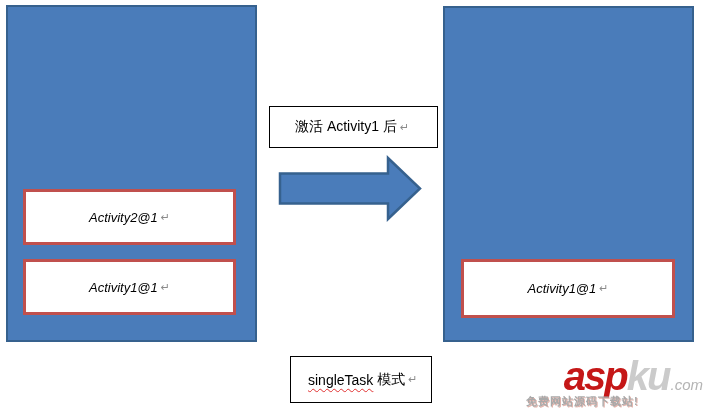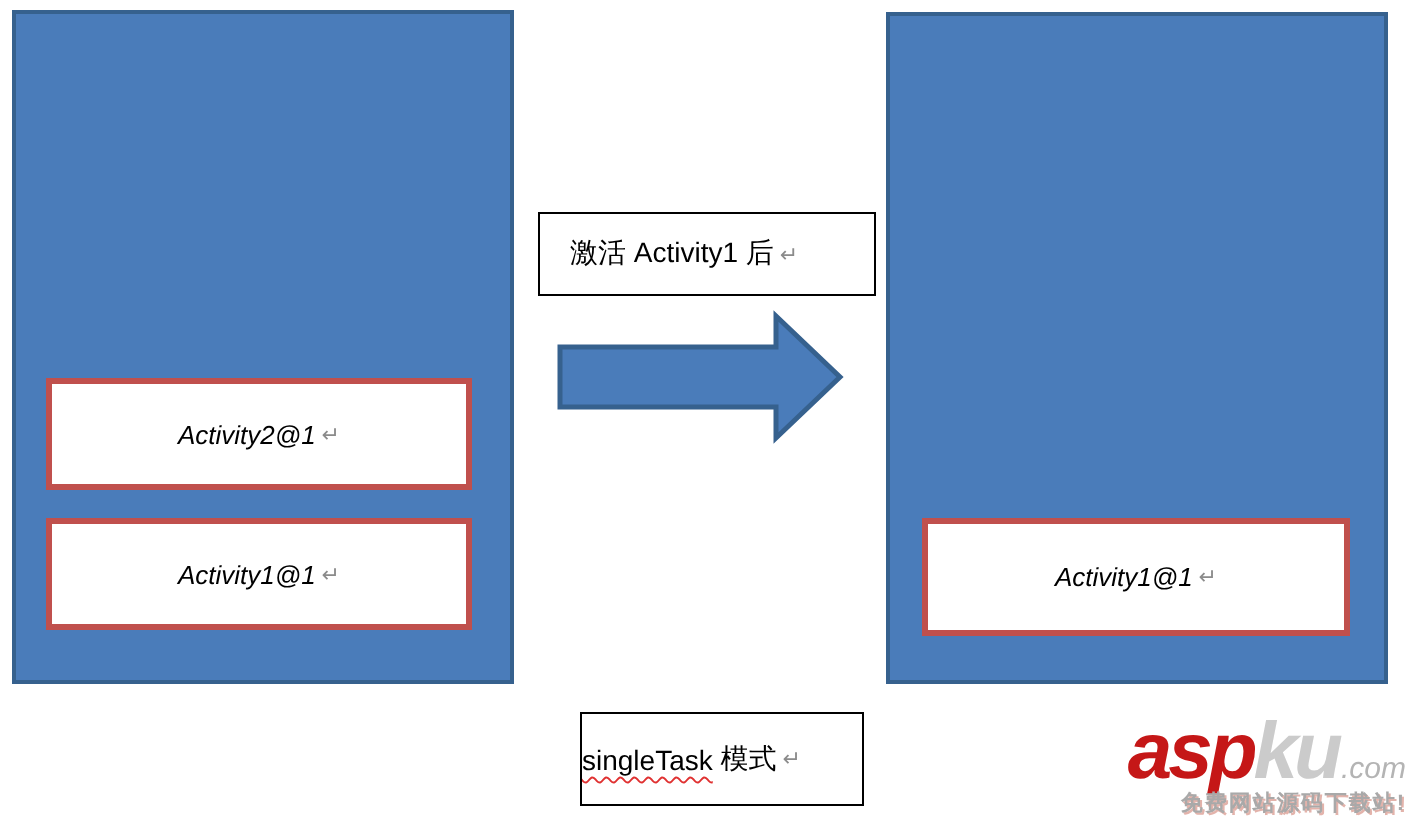--- a/index.html
+++ b/index.html
@@ -43,38 +43,38 @@
   }
   .label-box {
     position: absolute;
     left: 269px; top: 106px;
     width: 169px; height: 42px;
     background: #ffffff;
     border: 1px solid #000000;
     box-sizing: border-box;
     display: flex;
     align-items: center;
-    padding-left: 15px;
+    padding-left: 25px;
     font-size: 14px;
   }
   .arrow-svg {
     position: absolute;
     left: 277px; top: 155px;
     width: 146px; height: 67px;
   }
   .caption-box {
     position: absolute;
     left: 290px; top: 356px;
     width: 142px; height: 47px;
     background: #ffffff;
     border: 1px solid #000000;
     box-sizing: border-box;
     display: flex;
     align-items: center;
-    padding-left: 0;
+    padding-left: 17px;
     font-size: 14px;
     white-space: pre;
   }
   .wavy {
     text-decoration: underline;
     text-decoration-style: wavy;
     text-decoration-color: #e03131;
     text-decoration-thickness: 1px;
     text-underline-offset: 3px;
   }
@@ -99,21 +99,21 @@
     font-style: italic; font-weight: bold;
     font-size: 40px; color: #cbcbcb;
     letter-spacing: -2px;
   }
   .wm-com {
     font-style: italic; font-weight: normal;
     font-size: 15px; color: #b4b4b4;
     margin-left: 1px;
   }
   .wm-tagline {
-    text-align: right;
+    text-align: left;
     font-size: 11px; font-weight: bold;
     color: #a9a9a9;
     text-shadow: 1px 1px 0 #e3b3ab;
     letter-spacing: 1px;
     margin-top: -2px;
     white-space: nowrap;
   }
 </style>
 </head>
 <body>

